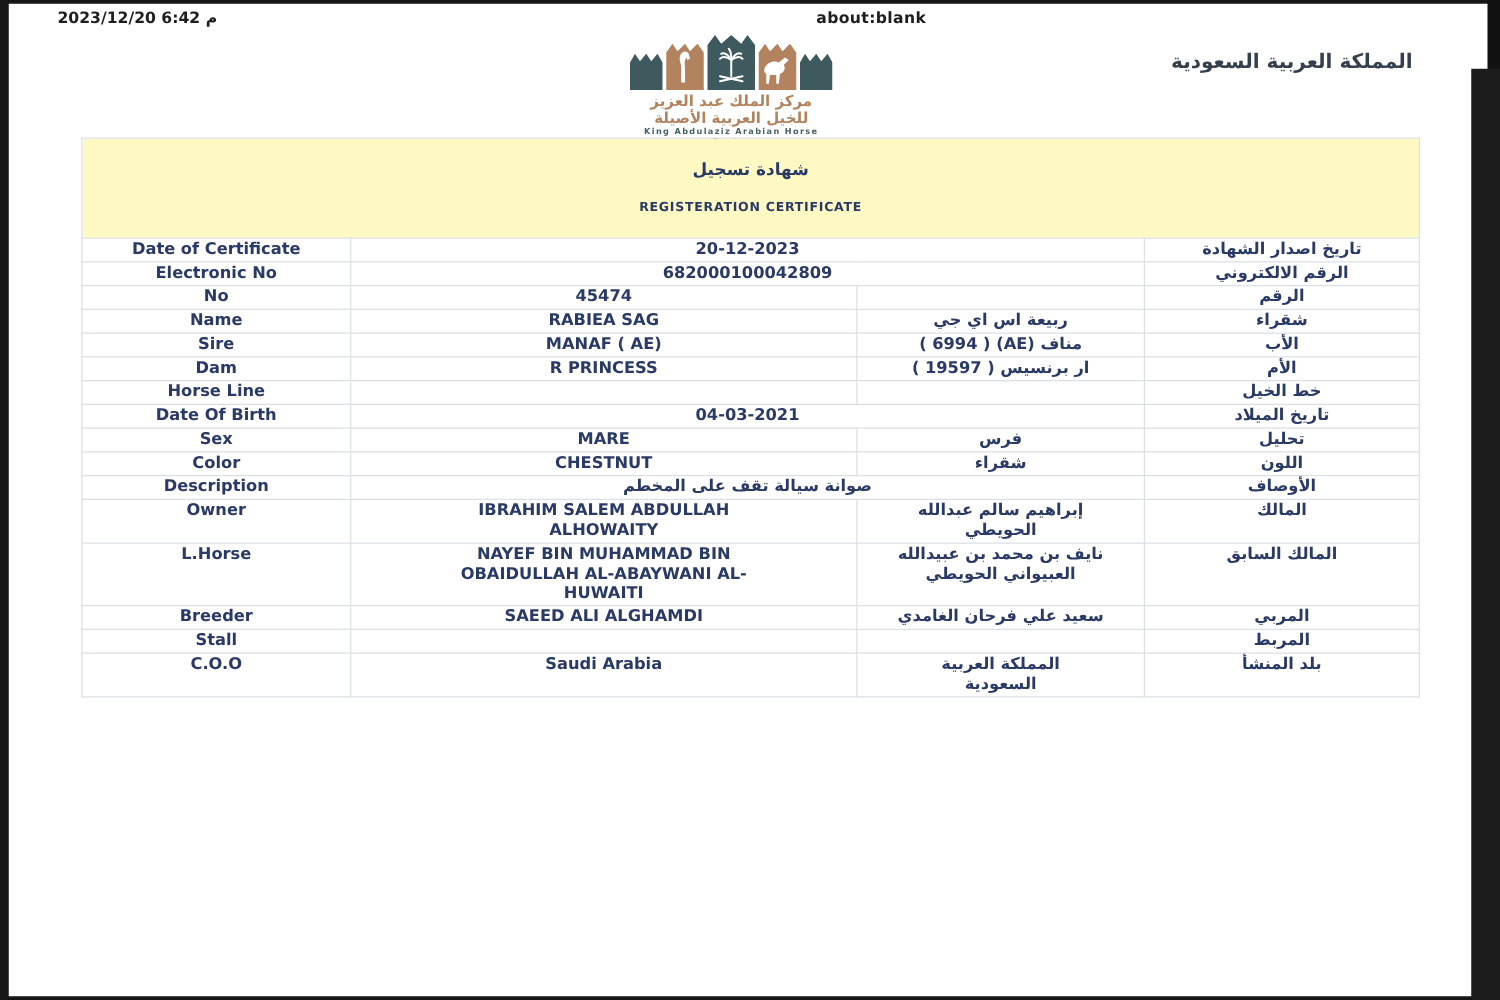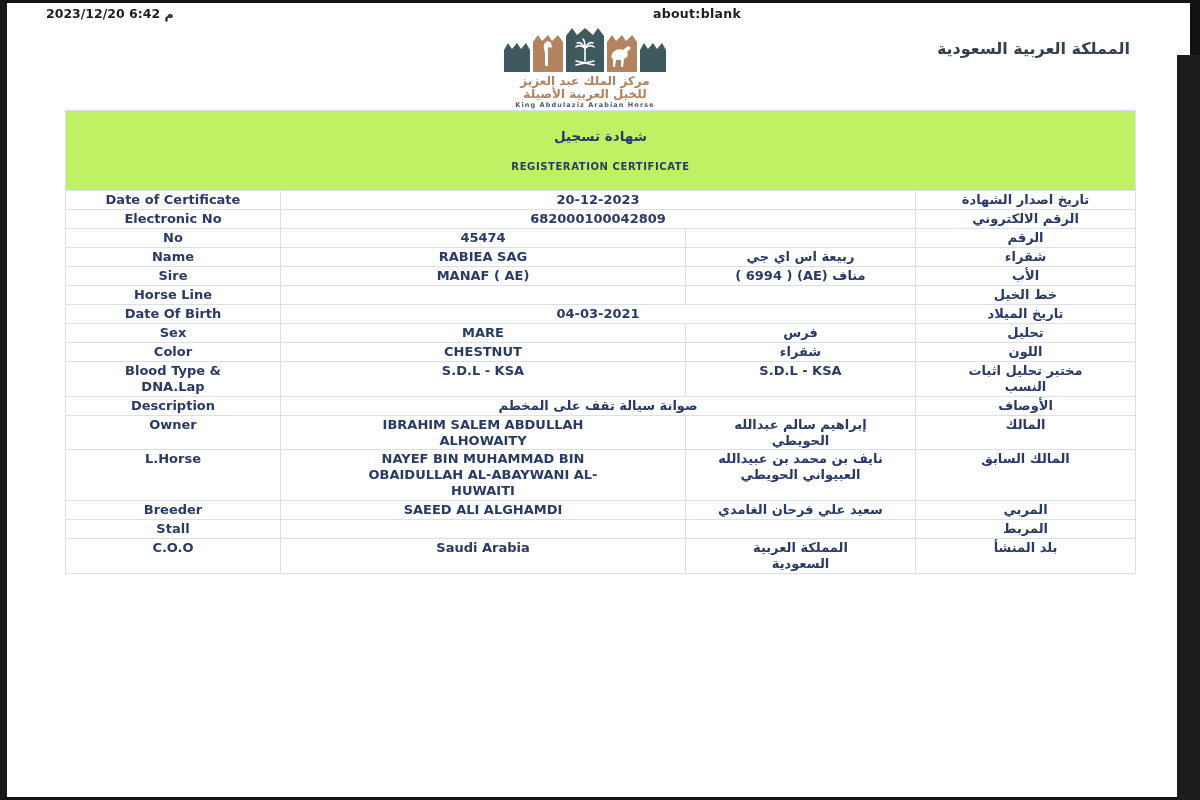--- a/index.html
+++ b/index.html
@@ -47,21 +47,21 @@
   }
   table.cert td{
     border:1px solid #dbdfe6;
     text-align:center;vertical-align:top;
     color:#2a3a66;font-weight:bold;font-size:13px;line-height:1.22;
     padding:1px 4px;white-space:pre-line;overflow:hidden;
   }
   table.cert tr.single td{height:16px;}
   td.rtl{direction:rtl;}
   td.cert-head{
-    background:#bef264;height:32px;vertical-align:middle;
+    background:#fef9c3;height:32px;vertical-align:middle;
     color:#a2a6ab;padding:2px 0;
   }
   .cert-head .t-ar{font-size:13.5px;font-weight:bold;line-height:1.25;}
   .cert-head .t-en{font-size:10px;font-weight:bold;letter-spacing:.6px;line-height:1.25;}
   col.c1{width:215px;} col.c2{width:405px;} col.c3{width:230px;} col.c4{width:220px;}
 </style>
 </head>
 <body>
 
 <div class="bezel bezel-top"></div>
@@ -149,20 +149,26 @@
     <td class="rtl">شقراء</td>
   </tr>
 
   <tr class="single">
     <td>Sire</td>
     <td>MANAF ( AE)</td>
     <td class="rtl">مناف (AE) ( 6994 )</td>
     <td class="rtl">الأب</td>
   </tr>
 
+  <tr class="single">
+    <td>Dam</td>
+    <td>R PRINCESS</td>
+    <td class="rtl">ار برنسيس ( 19597 )</td>
+    <td class="rtl">الأم</td>
+  </tr>
 
 
   <tr class="single">
     <td>Horse Line</td>
     <td></td>
     <td></td>
     <td class="rtl">خط الخيل</td>
   </tr>
 
   <tr class="single">
@@ -178,28 +184,20 @@
     <td class="rtl">تحليل</td>
   </tr>
 
   <tr class="single">
     <td>Color</td>
     <td>CHESTNUT</td>
     <td class="rtl">شقراء</td>
     <td class="rtl">اللون</td>
   </tr>
 
-  <tr>
-    <td>Blood Type &amp;
-DNA.Lap</td>
-    <td>S.D.L - KSA</td>
-    <td>S.D.L - KSA</td>
-    <td class="rtl">مختبر تحليل اثبات
-النسب</td>
-  </tr>
 
   <tr class="single">
     <td>Description</td>
     <td colspan="2" class="rtl">صوانة سيالة تقف على المخطم</td>
     <td class="rtl">الأوصاف</td>
   </tr>
 
   <tr>
     <td>Owner</td>
     <td>IBRAHIM SALEM ABDULLAH

